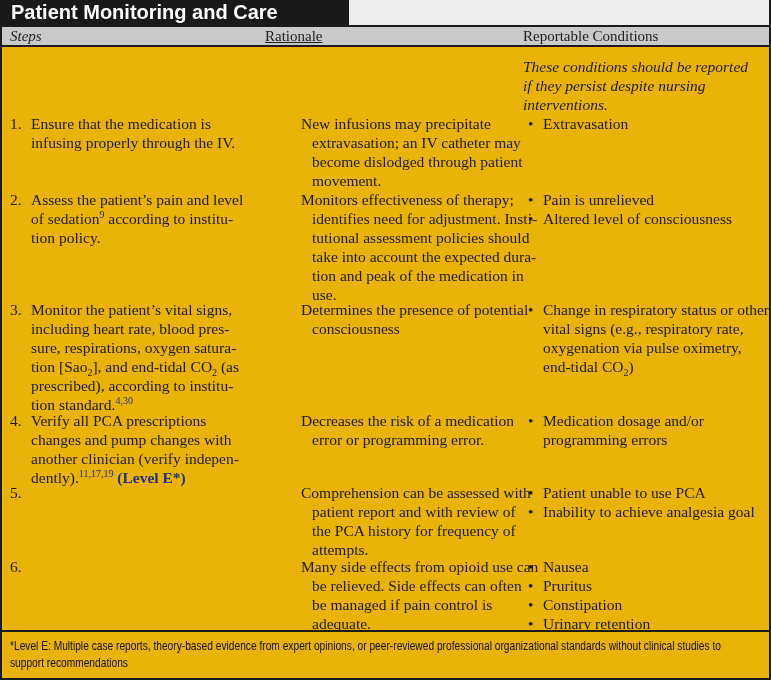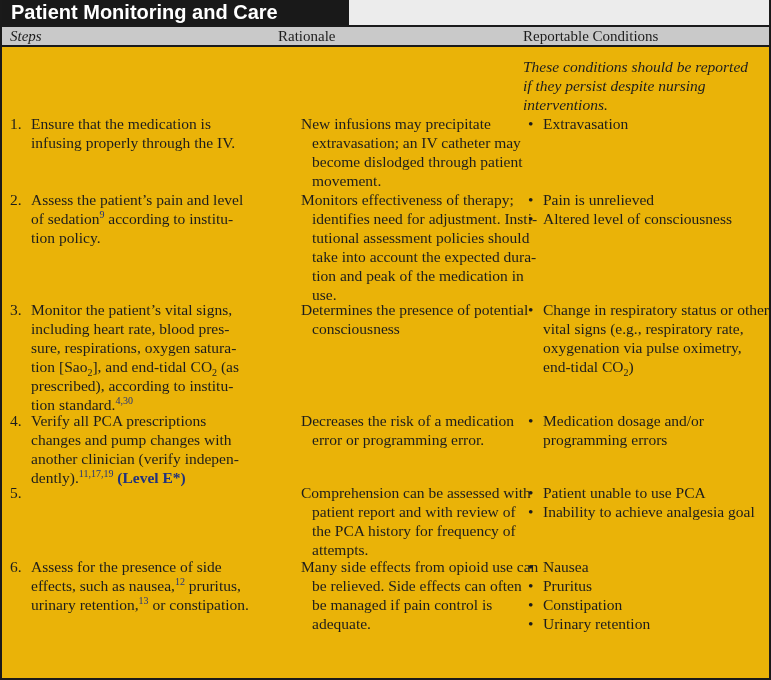--- a/index.html
+++ b/index.html
@@ -31,21 +31,21 @@
   .thead{
     position:absolute;left:0;right:0;top:25px;height:22px;
     background:var(--header-bg,#c9c9c9);
     border-top:2px solid var(--rule,#1a1a1a);
     border-bottom:2px solid var(--rule,#1a1a1a);
     box-sizing:border-box;
     font-size:15px;line-height:18px;
   }
   .th{position:absolute;top:0;}
   .th1{left:8px;font-style:italic;}
-  .th2{left:276px;}
+  .th2{left:263px;text-decoration:underline;}
   .th3{left:521px;}
   .tbody{
     position:absolute;left:0;right:0;top:47px;height:583px;
   }
   .row{position:absolute;left:0;right:0;}
   .cell{position:absolute;top:0;font-size:15.5px;line-height:19px;}
   .col1{left:8px;width:250px;display:flex;}
   .col2{left:263px;width:255px;margin-left:36px;}
   .col3{left:521px;width:250px;}
   .num{width:21px;flex:0 0 21px;}
@@ -193,23 +193,20 @@
           <div class="bullet">
             <span class="marker">•</span>
             <div class="btext"><span>Inability to achieve analgesia goal</span></div>
           </div>
         </div>
   </div>
 
   <div class="row" style="top: 510px;">
     <div class="cell col1">
       <span class="num">6.</span>
-      <div class="steps-text"><span>Assess for the presence of side
-effects, such as nausea,</span><sup class="navy">12</sup><span> pruritus,
-urinary retention,</span><sup class="navy">13</sup><span> or constipation.</span></div>
     </div>
     <div class="cell col2 rationale">Many side effects from opioid use can
 be relieved. Side effects can often
 be managed if pain control is
 adequate.</div>
     <div class="cell col3 bullets">
           <div class="bullet">
             <span class="marker">•</span>
             <div class="btext"><span>Nausea</span></div>
           </div>
@@ -221,13 +218,17 @@
             <span class="marker">•</span>
             <div class="btext"><span>Constipation</span></div>
           </div>
           <div class="bullet">
             <span class="marker">•</span>
             <div class="btext"><span>Urinary retention</span></div>
           </div>
         </div>
   </div>
 </div>
+  <div class="footer">
+    <div class="footnote">*Level E: Multiple case reports, theory-based evidence from expert opinions, or peer-reviewed professional organizational standards without clinical studies to
+support recommendations</div>
+  </div>
 </div>
 
 </body></html>

